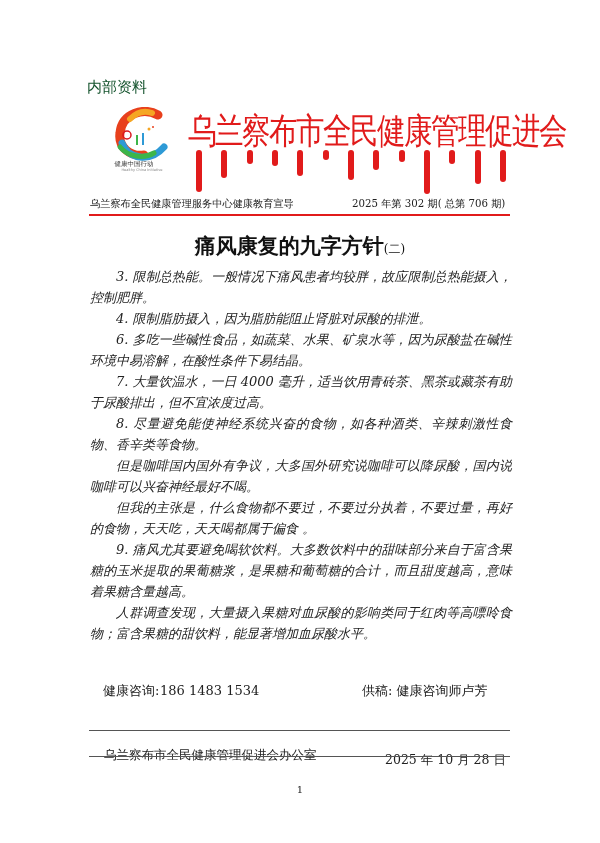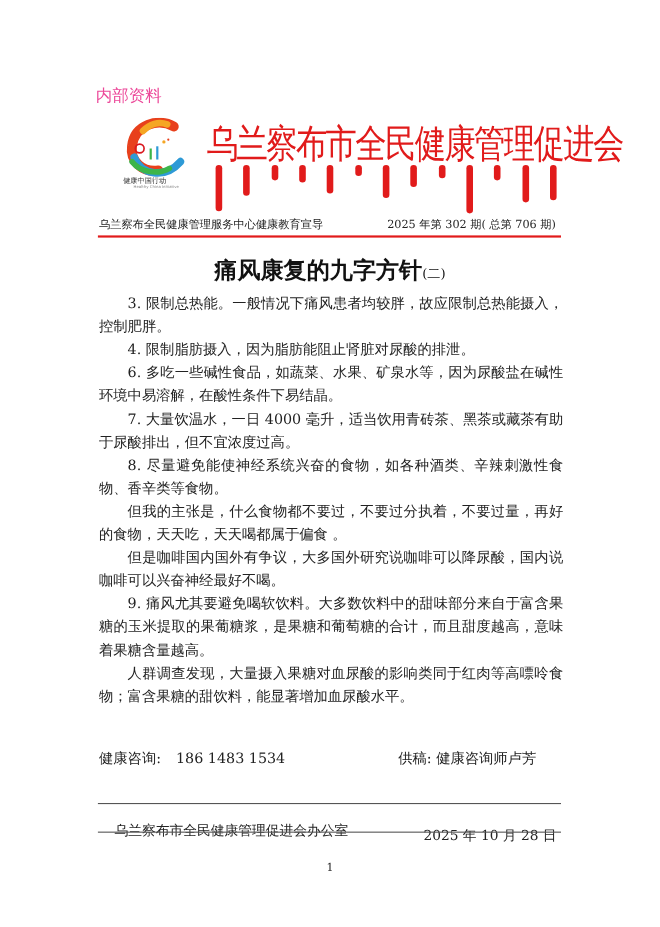--- a/index.html
+++ b/index.html
@@ -1,35 +1,35 @@
 <!DOCTYPE html>
 <html><head>
 <meta charset="utf-8">
 <style>
   html, body { margin:0; padding:0; background:#ffffff; }
   body { width:600px; height:843px; position:relative; overflow:hidden;
          font-family:"DejaVu Serif","Liberation Serif",serif; color:#1a1a1a; }
   .abs { position:absolute; }
-  .internal { left:87px; top:78px; font-family:"DejaVu Sans","Liberation Sans",sans-serif; font-size:15px; color:#ec4899; }
+  .internal { left:87px; top:78px; font-family:"DejaVu Sans","Liberation Sans",sans-serif; font-size:15px; color:#14532d; }
   .logo { left:114px; top:107px; width:54px; height:70px; }
-  .logo-cap { left:112px; top:160px; width:76px; font-family:"DejaVu Sans","Liberation Sans",sans-serif; font-size:6.5px; color:#333; }
+  .logo-cap { left:96px; top:160px; width:76px; text-align:center; font-family:"DejaVu Sans","Liberation Sans",sans-serif; font-size:6.5px; color:#333; }
   .logo-sub { left:104px; top:168px; width:76px; text-align:center; font-family:"DejaVu Sans","Liberation Sans",sans-serif; font-size:3.5px; color:#888; }
   .org-title { left:188px; top:108px; font-family:"DejaVu Serif","Liberation Serif",serif; font-size:28.5px; color:#e11b1b; letter-spacing:-1.5px; transform:scaleY(1.25); transform-origin:left top; white-space:nowrap; }
   .mongol { left:196px; top:150px; width:310px; height:45px; display:flex; justify-content:space-between; }
   .mongol span { display:block; width:6px; background:#e11b1b; border-radius:3px; }
   .subline { left:90px; top:197px; font-size:10.2px; color:#222; white-space:nowrap; }
   .subline .issue { position:absolute; left:262px; top:0; white-space:nowrap; }
   .redline { left:89px; top:214px; width:421px; height:1.5px; background:#e11b1b; }
   .title { left:0; top:232px; width:600px; text-align:center; font-size:21px; font-weight:bold; color:#111; }
   .title .part { font-size:12px; font-weight:normal; }
   .body { left:90px; top:266px; width:422px; font-size:13px; line-height:21px; color:#222; }
-  .body p { margin:0; text-indent:26px; text-align:justify; }
+  .body p { margin:0; text-indent:26px; text-align:justify;font-style:italic; }
   .contact { left:90px; top:680px; width:422px; font-size:13px; line-height:21px; color:#222; }
   .contact .row { position:relative; height:21px; }
-  .contact .l { position:absolute; left:0; }
+  .contact .l { position:absolute; left:13px; }
   .contact .v { position:absolute; left:70px;text-align:right; }
   .contact .r { position:absolute; left:272px; }
   .rule1 { left:89px; top:730px; width:421px; height:1px; background:#555; }
   .footer { left:90px; top:735px; width:420px; font-size:12.5px; color:#222; }
   .footer .office { position:absolute; left:14px; top:12px; white-space:nowrap; }
   .footer .date { position:absolute; right:4px; top:17px; white-space:nowrap;text-align:center; }
   .rule2 { left:89px; top:756px; width:421px; height:1px; background:#555; }
   .pagenum { left:0; top:784px; width:600px; text-align:center; font-size:10px; color:#222; }
 </style>
 </head>
@@ -80,22 +80,22 @@
 <div class="abs title">
   <span>痛风康复的九字方针</span><span class="part">(二)</span>
 </div>
 
 <div class="abs body">
   <p>3. 限制总热能。一般情况下痛风患者均较胖，故应限制总热能摄入，控制肥胖。</p>
   <p>4. 限制脂肪摄入，因为脂肪能阻止肾脏对尿酸的排泄。</p>
   <p>6. 多吃一些碱性食品，如蔬菜、水果、矿泉水等，因为尿酸盐在碱性环境中易溶解，在酸性条件下易结晶。</p>
   <p>7. 大量饮温水，一日 4000 毫升，适当饮用青砖茶、黑茶或藏茶有助于尿酸排出，但不宜浓度过高。</p>
   <p>8. 尽量避免能使神经系统兴奋的食物，如各种酒类、辛辣刺激性食物、香辛类等食物。</p>
+  <p>但是咖啡国内国外有争议，大多国外研究说咖啡可以降尿酸，国内说咖啡可以兴奋神经最好不喝。</p>
   <p>但我的主张是，什么食物都不要过，不要过分执着，不要过量，再好的食物，天天吃，天天喝都属于偏食 。</p>
-  <p>但是咖啡国内国外有争议，大多国外研究说咖啡可以降尿酸，国内说咖啡可以兴奋神经最好不喝。</p>
   <p>9. 痛风尤其要避免喝软饮料。大多数饮料中的甜味部分来自于富含果糖的玉米提取的果葡糖浆，是果糖和葡萄糖的合计，而且甜度越高，意味着果糖含量越高。</p>
   <p>人群调查发现，大量摄入果糖对血尿酸的影响类同于红肉等高嘌呤食物；富含果糖的甜饮料，能显著增加血尿酸水平。</p>
 </div>
 
 <div class="abs contact">
   <div class="row">
     <span class="l">健康咨询:</span>
     <span class="v">186 1483 1534</span>
     <span class="r">供稿: 健康咨询师卢芳</span>
   </div>

